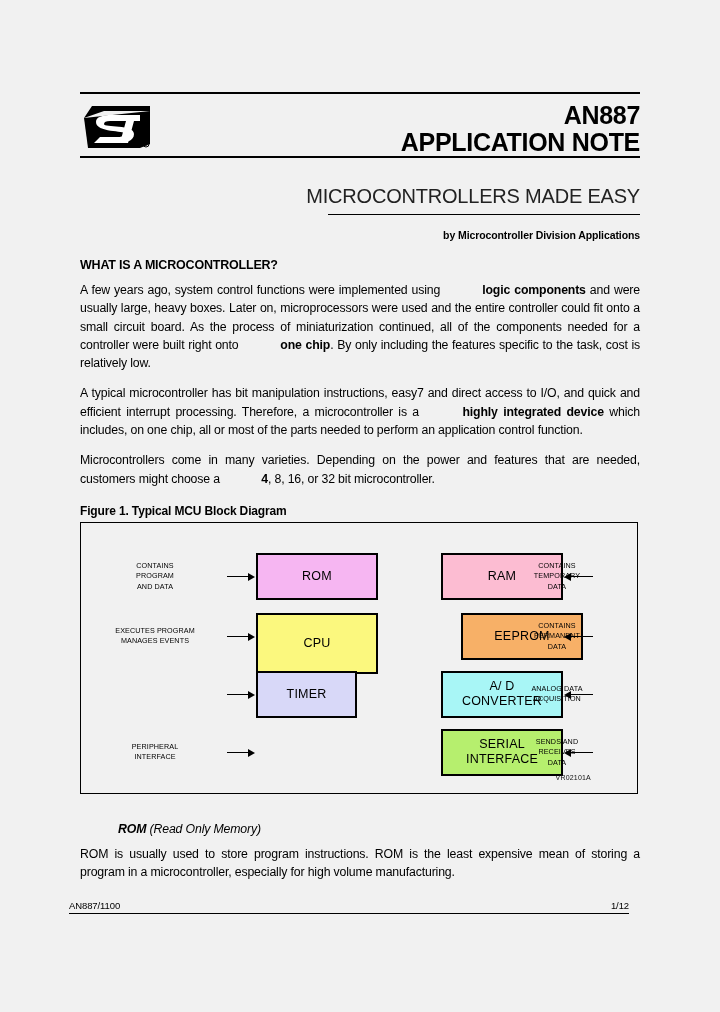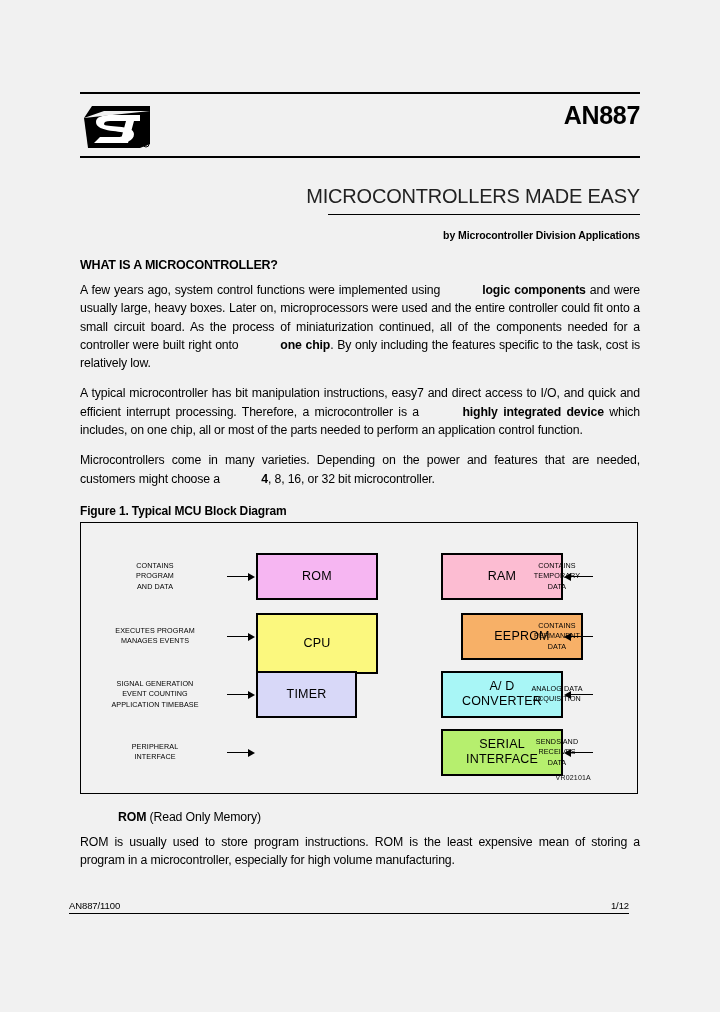--- a/index.html
+++ b/index.html
@@ -185,22 +185,23 @@
     right: 46px;
     bottom: 12px;
     font-size: 7px;
     letter-spacing: 0.2px;
     color: #111;
   }
 
   
   .rom-head {
     font-size: 12.3px;
-    margin-top: 16px;
+    margin-top: 28px;
     letter-spacing: -0.15px;
+    font-style: italic;
   }
   .rom-head b { font-weight: bold; }
 
   
   .footer {
     position: absolute;
     left: 69px;
     top: 900px;
     width: 560px;
   }
@@ -232,20 +233,21 @@
           <path d="M2 14 L68 7 L68 40 L58 44 L6 44 Z" fill="#000"></path>
           <path d="M14 18 C14 13 20 11 30 11 L56 11 L50 17 L28 17 C24 17 22 18 22 20 C22 24 52 20 52 30
                    C52 37 44 39 34 39 L12 39 L18 33 L36 33 C40 33 43 32 43 30 C43 26 14 29 14 18 Z" fill="#fff"></path>
           <path d="M40 11 L58 11 L58 17 L52 17 L46 39 L38 39 L44 17 L38 17 Z" fill="#fff"></path>
           <circle cx="64" cy="40" r="3" fill="none" stroke="#000" stroke-width="1"></circle>
           <text x="64" y="42.4" font-size="4.2" text-anchor="middle" fill="#000" font-family="Liberation Serif, serif">R</text>
         </svg>
       </div>
       <div class="hdr-titles">
         <div class="hdr-title-1">AN887</div>
+        <div class="hdr-title-2">APPLICATION NOTE</div>
       </div>
     </div>
 
     <div class="hdr-rule-bot"></div>
 
     <div class="doc-title">MICROCONTROLLERS MADE EASY</div>
     <div class="sub-rule"></div>
     <div class="doc-subtitle">by Microcontroller Division Applications</div>
 
     <div class="sec-head">WHAT IS A MICROCONTROLLER?</div>
@@ -287,25 +289,20 @@
             <div>AND DATA</div>
           </div>
           <div class="arrow" style="left: 146px; top: 53.5px; width: 22px;"></div>
           <div class="arrowhead r" style="left: 167px; top: 50.3px;"></div>
           <div class="lbl left" style="left: 8px; width: 132px; top: 103px;">
             <div>EXECUTES PROGRAM</div>
             <div>MANAGES EVENTS</div>
           </div>
           <div class="arrow" style="left: 146px; top: 113.5px; width: 22px;"></div>
           <div class="arrowhead r" style="left: 167px; top: 110.3px;"></div>
-          <div class="lbl left" style="left: 8px; width: 132px; top: 155.75px;">
-            <div>SIGNAL GENERATION</div>
-            <div>EVENT COUNTING</div>
-            <div>APPLICATION TIMEBASE</div>
-          </div>
           <div class="arrow" style="left: 146px; top: 171.5px; width: 22px;"></div>
           <div class="arrowhead r" style="left: 167px; top: 168.3px;"></div>
           <div class="lbl left" style="left: 8px; width: 132px; top: 219px;">
             <div>PERIPHERAL</div>
             <div>INTERFACE</div>
           </div>
           <div class="arrow" style="left: 146px; top: 229.5px; width: 22px;"></div>
           <div class="arrowhead r" style="left: 167px; top: 226.3px;"></div>
           <div class="lbl right" style="left: 410px; width: 132px; top: 37.75px;">
             <div>CONTAINS</div>

